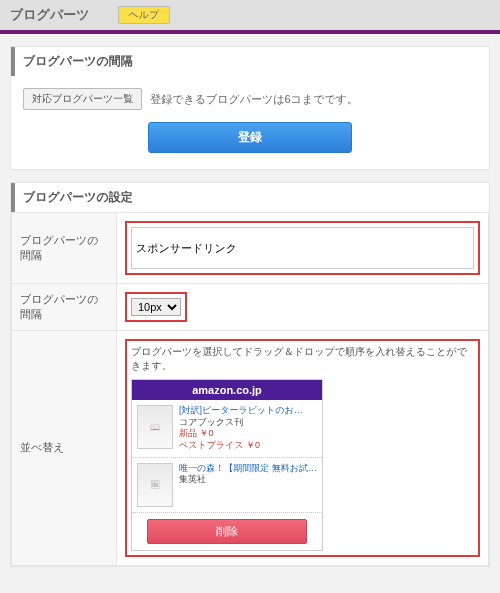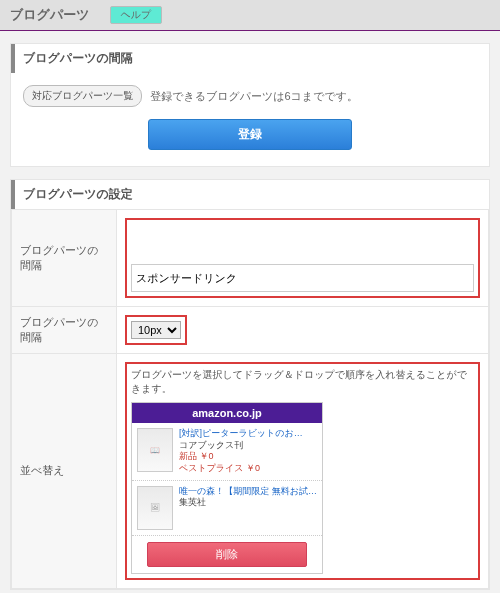--- a/index.html
+++ b/index.html
@@ -9,31 +9,31 @@
     font-family: "Hiragino Kaku Gothic Pro", Meiryo, sans-serif;
     font-size: 12px;
     color: #555;
     width: 500px;
   }
   .header {
     background: #e0e0e0;
     padding: 6px 10px;
     display: flex;
     align-items: center;
-    gap: 20px;
-    border-bottom: 1px solid #701a75;
+    gap: 28px;
+    border-bottom: 4px solid #701a75;
   }
   .header h1 {
     font-size: 13px;
     font-weight: bold;
     margin: 0;
     color: #666;
   }
   .help-btn {
-    background: #5eead4;
+    background: #fde047;
     border: 1px solid #bbb;
     border-radius: 2px;
     font-size: 10px;
     padding: 1px 10px;
     color: #666;
   }
   .section {
     background: #fff;
     margin: 12px 10px 0 10px;
     border: 1px solid #e5e5e5;
@@ -51,21 +51,21 @@
   }
   .row1 {
     display: flex;
     align-items: center;
     gap: 8px;
     margin-bottom: 8px;
   }
   .list-btn {
     background: #f2f2f2;
     border: 1px solid #bbb;
-    border-radius: 10px;
+    border-radius: 2px;
     font-size: 10px;
     padding: 3px 8px;
     color: #555;
   }
   .hint {
     font-size: 11px;
     color: #666;
   }
   .textarea {
     width: 100%;
@@ -109,23 +109,22 @@
   .red-box {
     border: 2px solid #d93b3b;
     padding: 4px;
     background: #fff;
     box-sizing: border-box;
   }
   .title-input {
     width: 100%;
     border: 1px solid #ccc;
     font-size: 11px;
-    padding: 7px 4px;
+    padding: 14px 4px;
     box-sizing: border-box;
-    margin-top: 40px;
   }
   .px-select {
     border: 1px solid #aaa;
     font-size: 11px;
     padding: 1px 2px;
   }
   .sort-desc {
     font-size: 10px;
     color: #555;
     margin-bottom: 6px;

